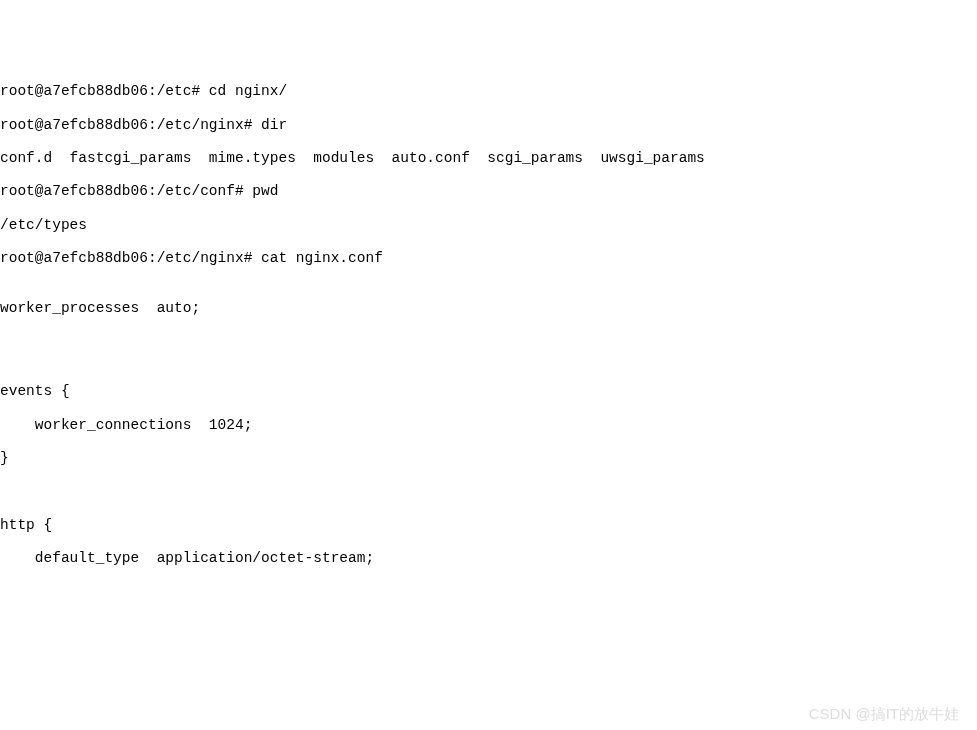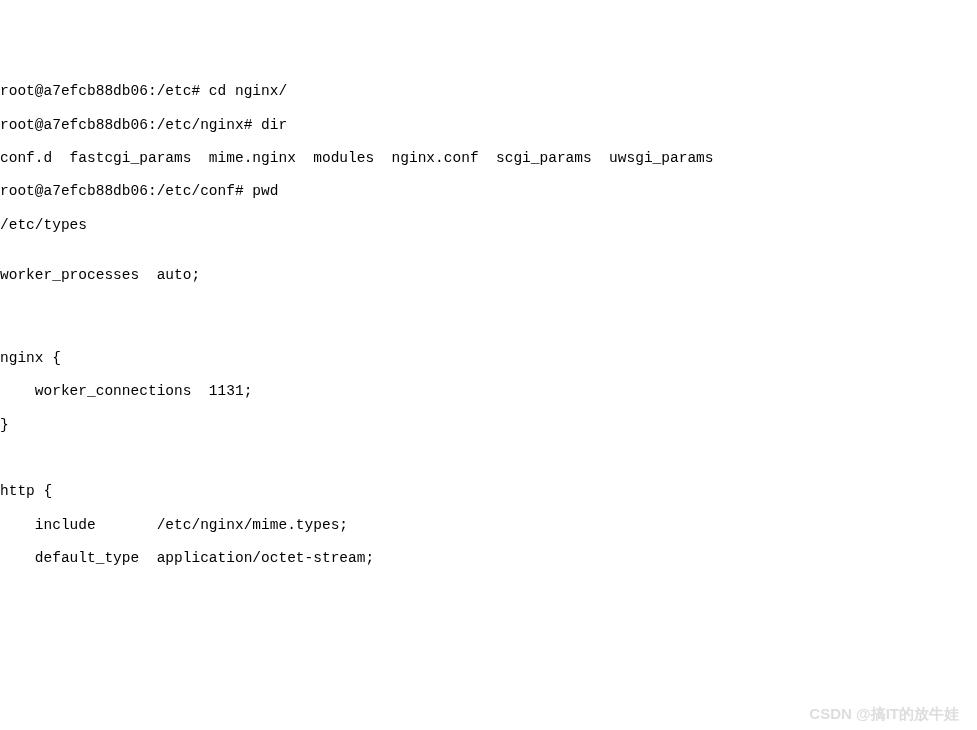--- a/index.html
+++ b/index.html
@@ -25,46 +25,46 @@
     .line {
       display: block;
     }
     .watermark {
       position: absolute;
       bottom: 8px;
       right: 18px;
       color: #dddddd;
       font-family: Arial, sans-serif;
       font-size: 15px;
-      font-weight: 700;
+      font-weight: 400;
     }
   </style>
 </head>
 <body>
 
 
 
 <div class="terminal">
 <span class="line">root@a7efcb88db06:/etc# cd nginx/</span>
 <span class="line">root@a7efcb88db06:/etc/nginx# dir</span>
-<span class="line">conf.d  fastcgi_params  mime.nginx  modules  nginx.conf  scgi_params  uwsgi_params</span>
+<span class="line">conf.d  fastcgi_params  mime.types  modules  auto.conf  scgi_params  uwsgi_params</span>
 <span class="line">root@a7efcb88db06:/etc/conf# pwd</span>
 <span class="line">/etc/types</span>
+<span class="line">root@a7efcb88db06:/etc/nginx# cat nginx.conf</span>
 <span class="line"></span>
 <span class="line">worker_processes  auto;</span>
 <span class="line"></span>
 <span class="line"></span>
 <span class="line"></span>
-<span class="line">nginx {</span>
-<span class="line">    worker_connections  1131;</span>
+<span class="line">events {</span>
+<span class="line">    worker_connections  1024;</span>
 <span class="line">}</span>
 <span class="line"></span>
 <span class="line"></span>
 <span class="line">http {</span>
-<span class="line">    include       /etc/nginx/mime.types;</span>
 <span class="line">    default_type  application/octet-stream;</span>
 <span class="line"></span>
 
 
 
 <span class="line"></span>
 
 <span class="line"></span>
 
 

